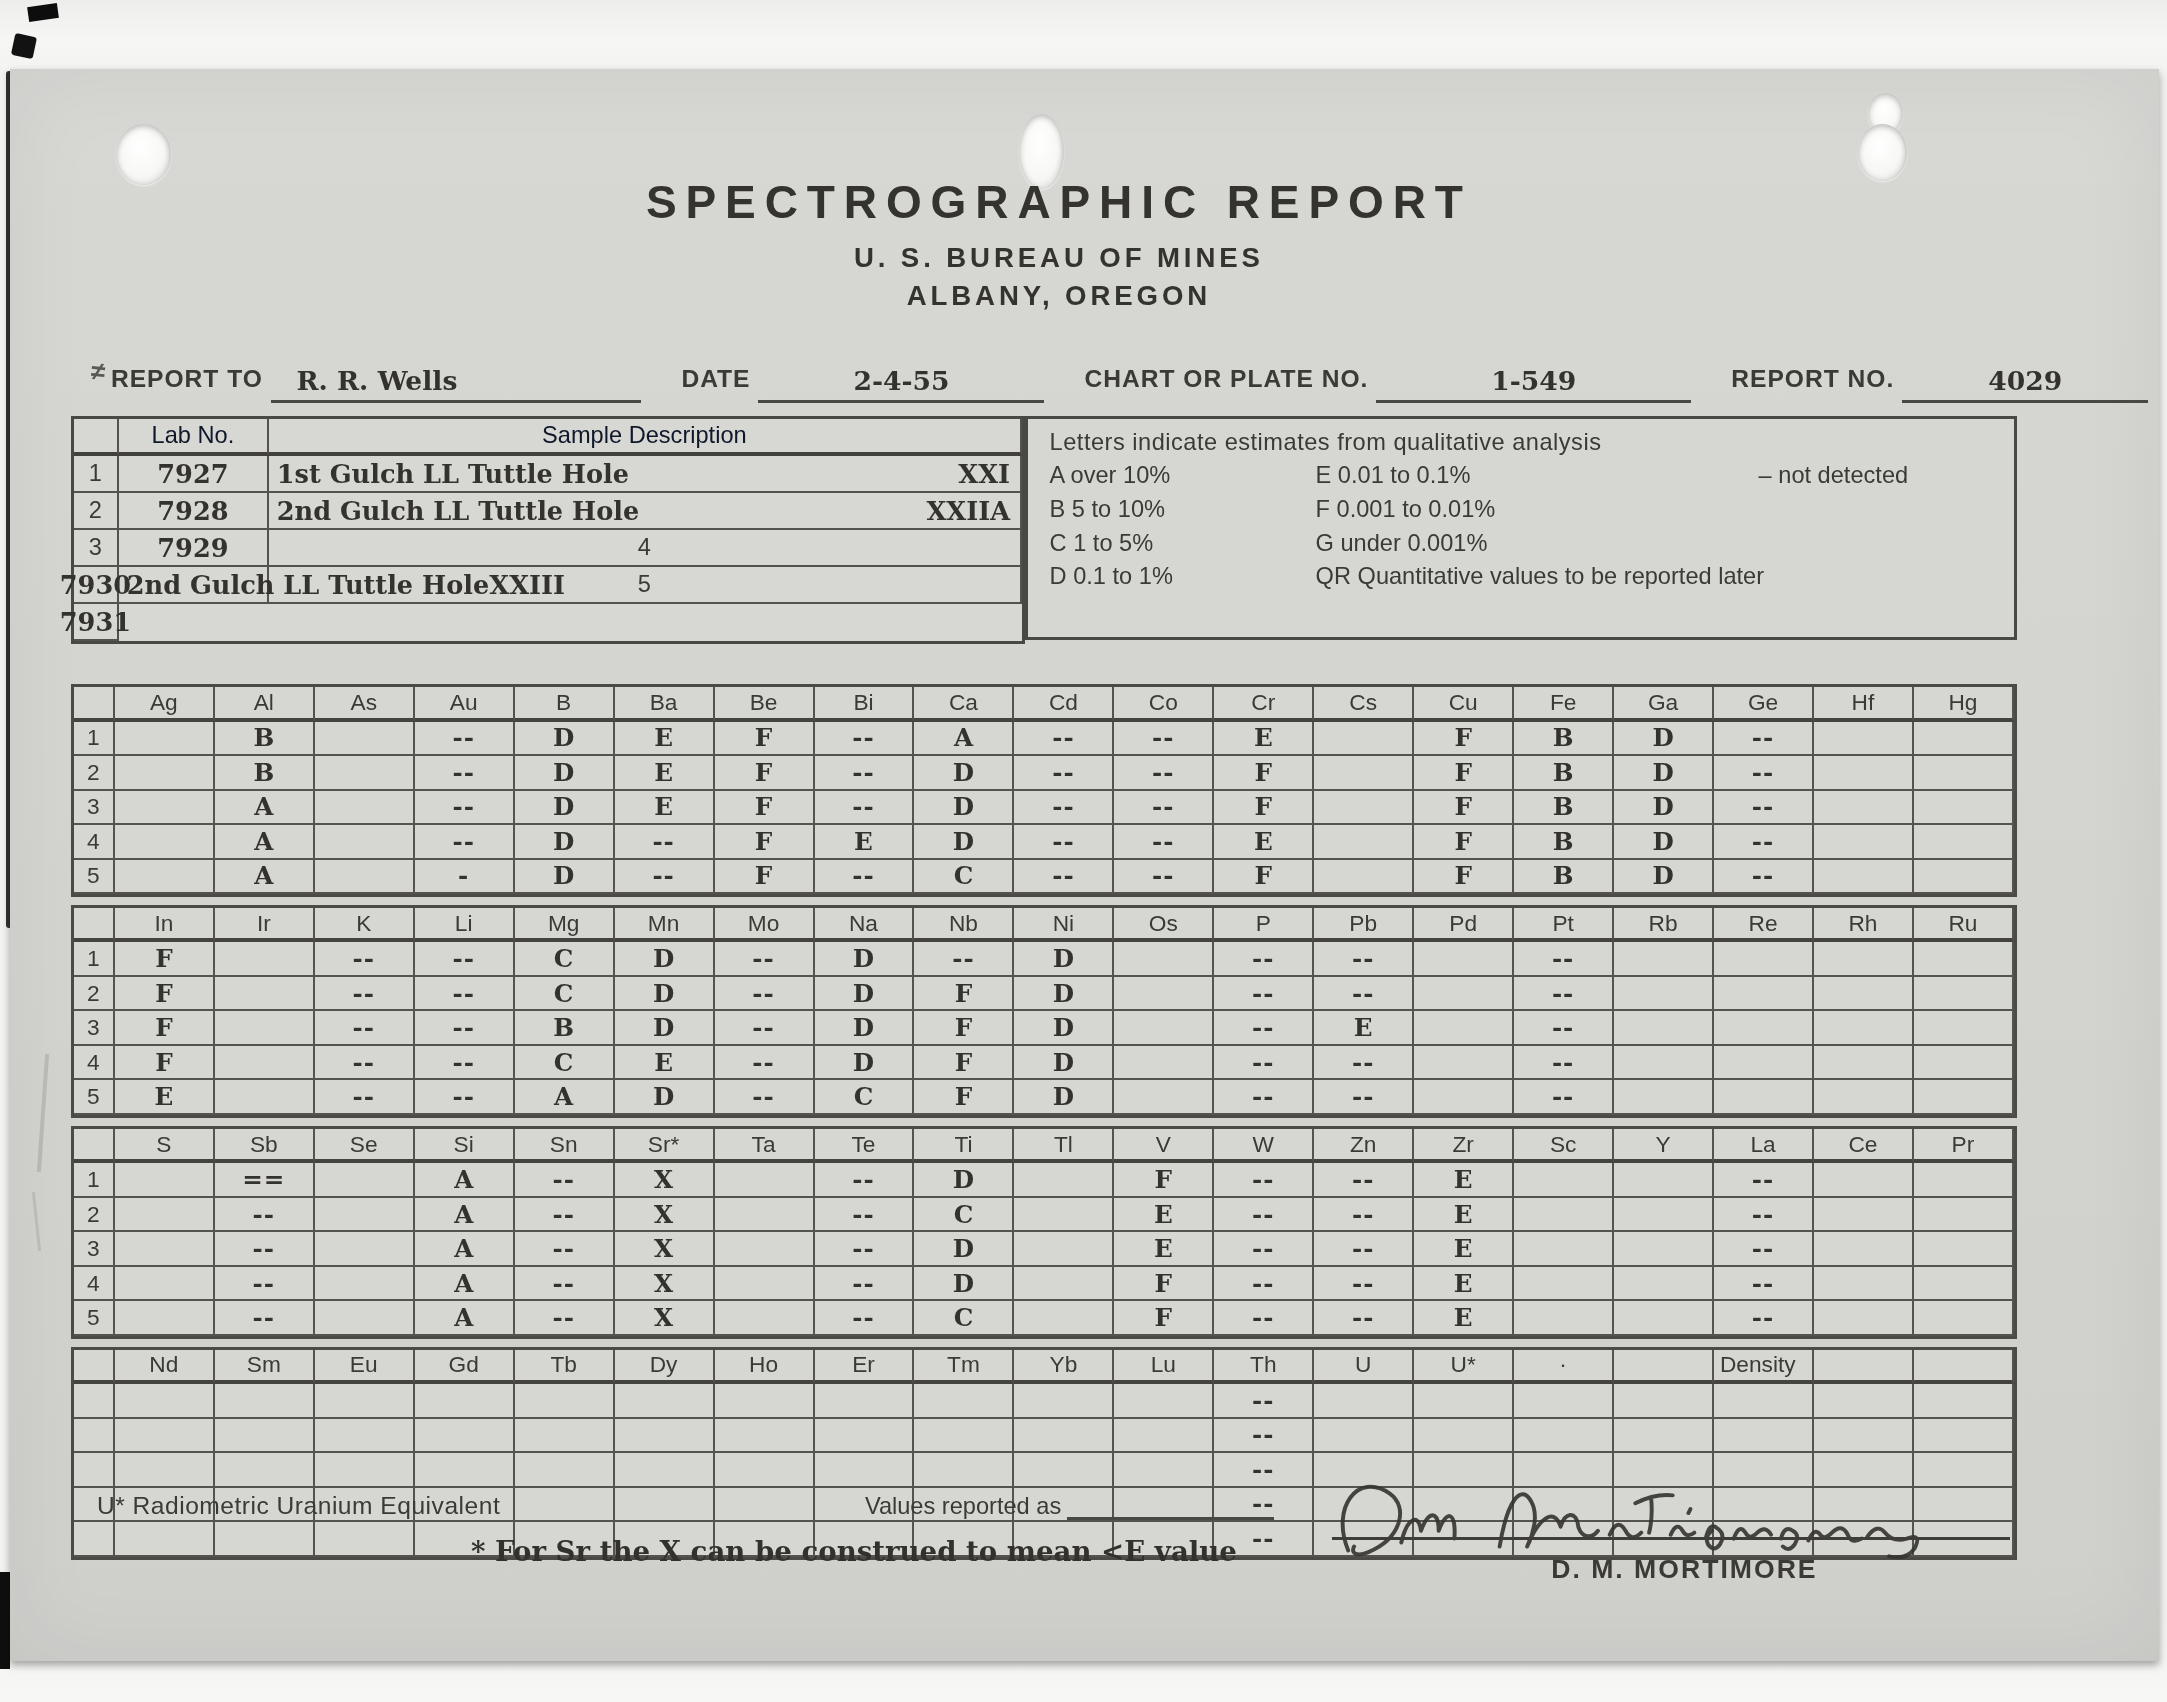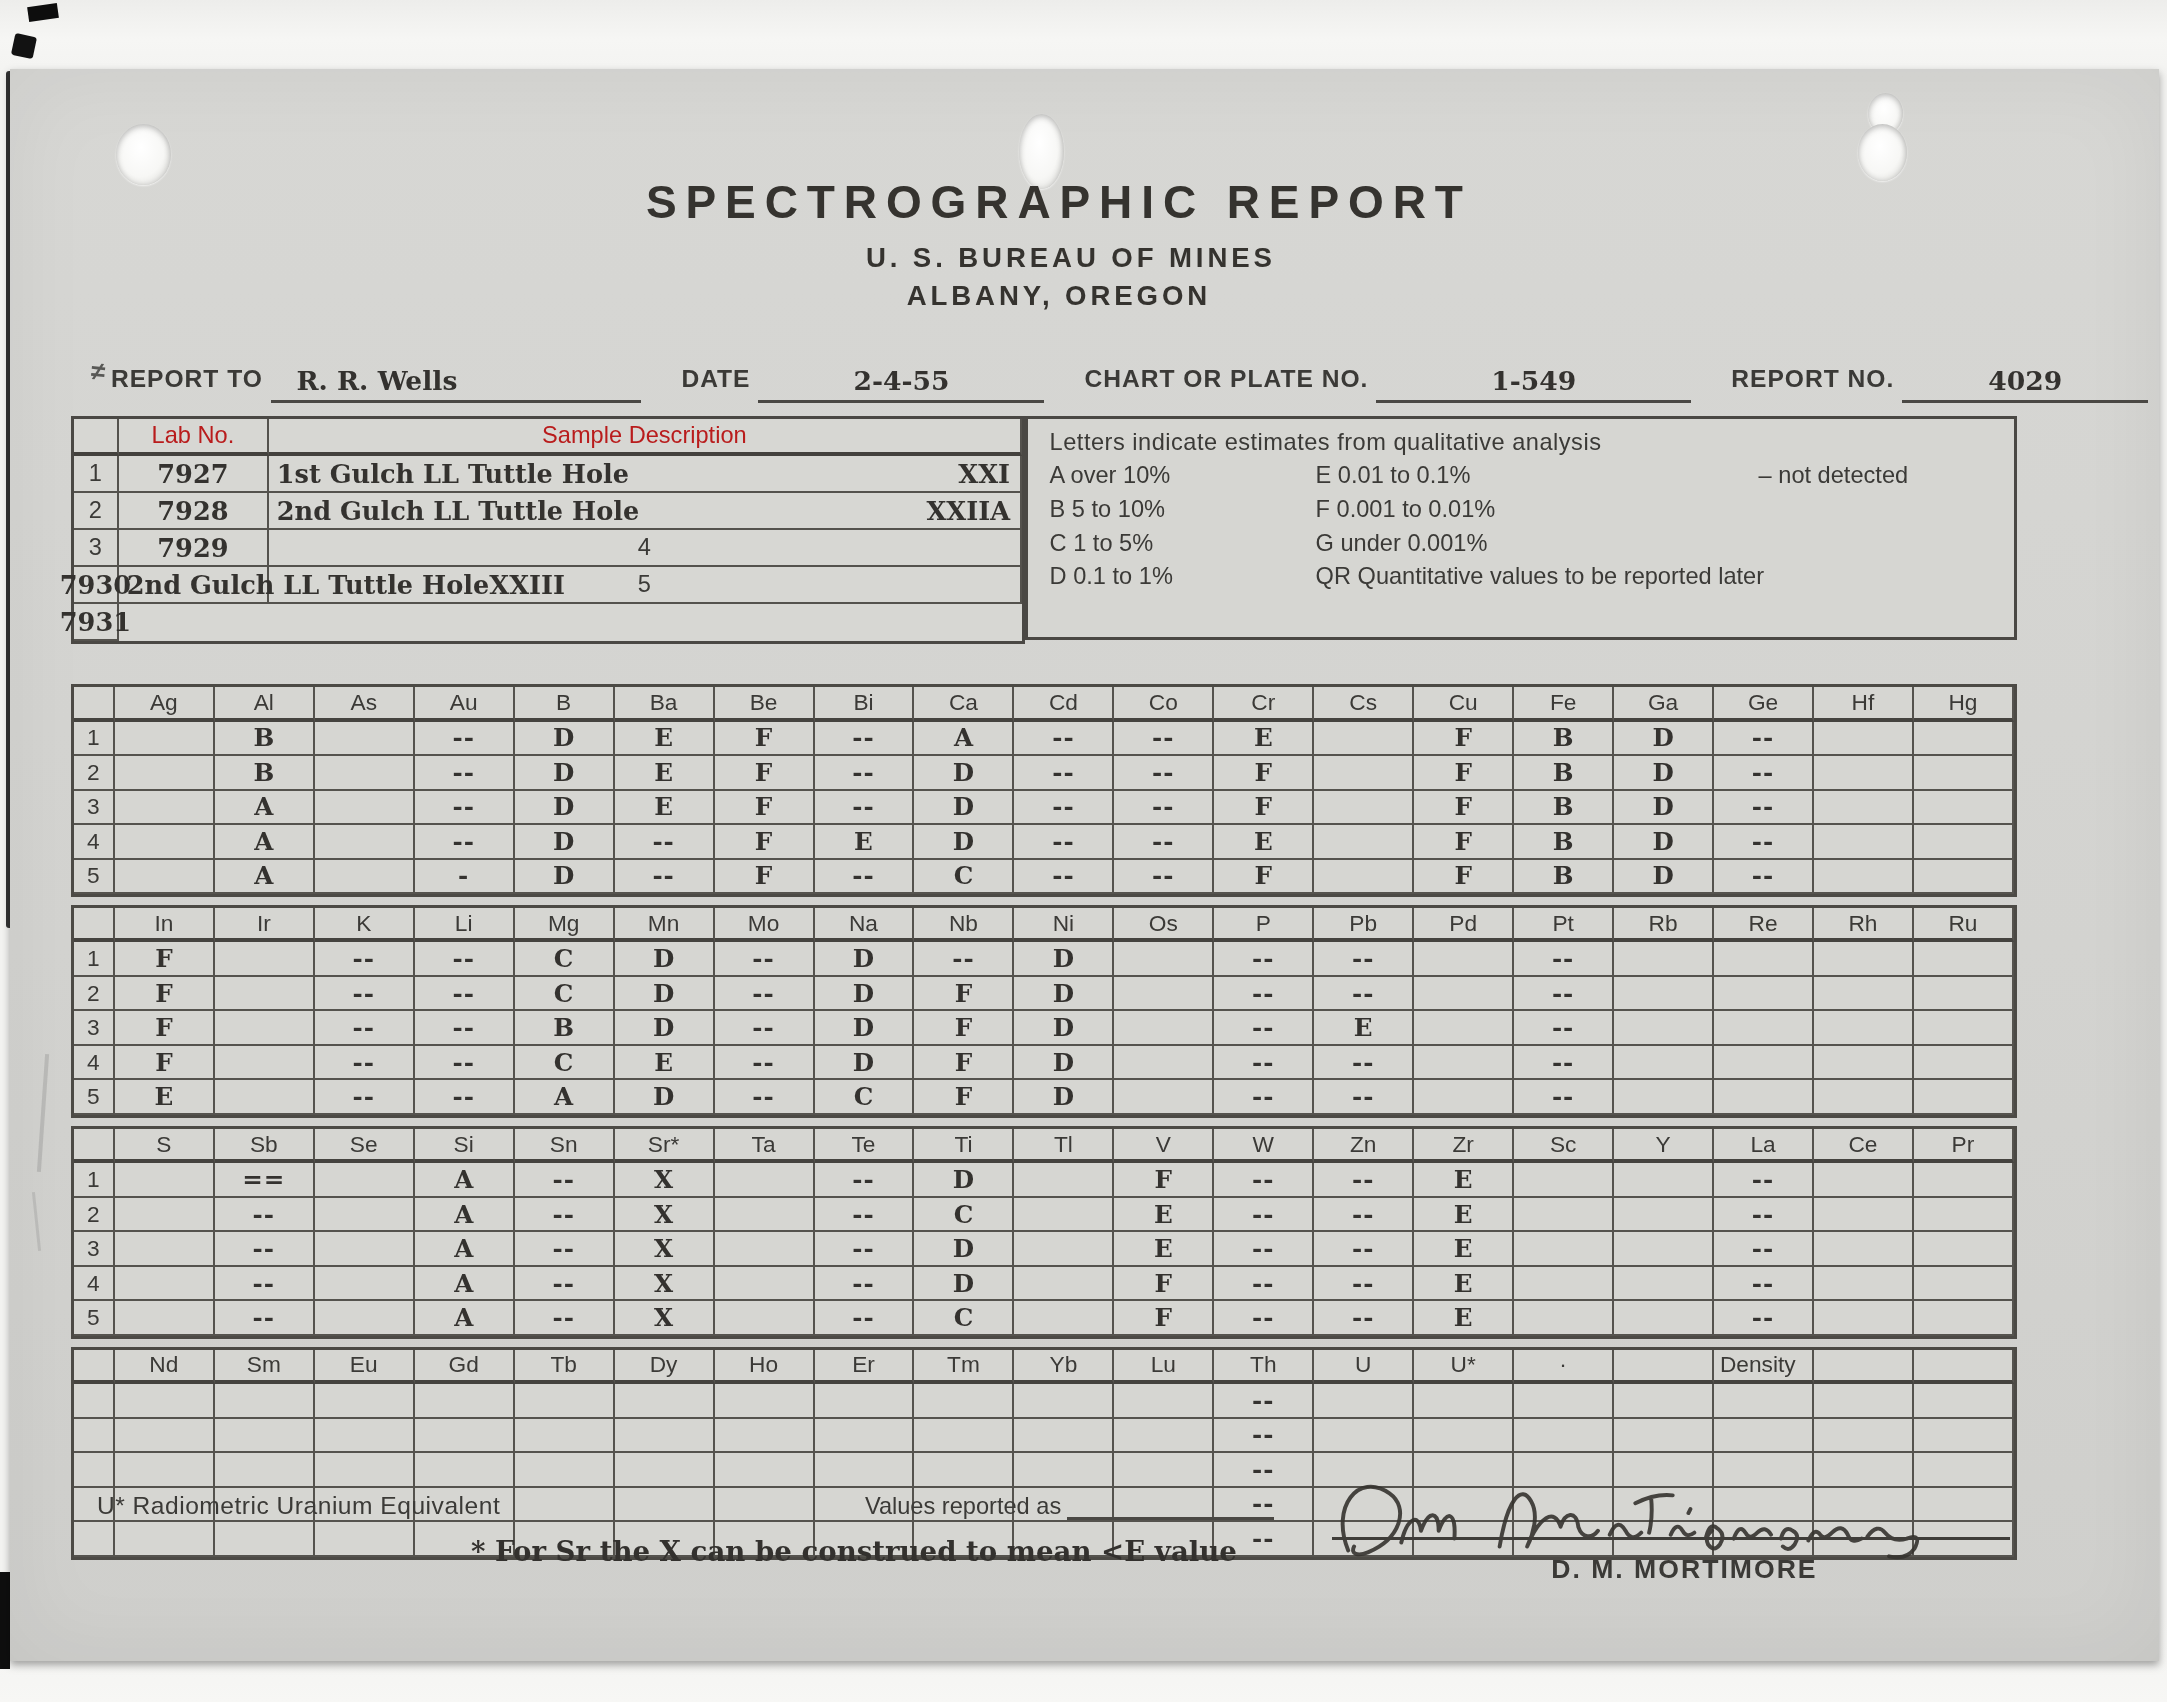--- a/index.html
+++ b/index.html
@@ -20,37 +20,37 @@
     background:radial-gradient(ellipse at 45% 38%,#ffffff 0%,#f7f7f5 55%,#e2e2df 82%,#c6c6c3 100%);
     box-shadow:inset 0 2px 5.9px rgba(0,0,0,.28), 0 1px 2px rgba(255,255,255,.7);}
   .hole1{left:106px;top:55px;width:55px;height:61px;}
   .hole2{left:1009px;top:45px;width:45px;height:75px;}
   .hole3a{left:1858px;top:23.6px;width:35px;height:41px;}
   .hole3b{left:1848px;top:55px;width:49px;height:57px;}
   .mmark{position:absolute;left:81px;top:288px;font-size:25.6px;font-weight:bold;color:#3a3a38;opacity:.8;transform:rotate(6deg);}
   
   .tblock{position:absolute;left:0;top:0;width:2098px;text-align:center;color:#35332f;}
   .title{position:absolute;left:0;top:106px;width:100%;font-size:46px;font-weight:bold;letter-spacing:8.9px;margin:0;}
-  .org1{position:absolute;left:12px;top:173px;width:100%;font-size:27.6px;font-weight:bold;letter-spacing:3.9px;}
+  .org1{position:absolute;left:0;top:173px;width:100%;font-size:27.6px;font-weight:bold;letter-spacing:3.9px;}
   .org2{position:absolute;left:0;top:211px;width:100%;font-size:27.6px;font-weight:bold;letter-spacing:3.9px;}
   
   .fields{position:absolute;left:61px;top:296px;width:1946px;display:flex;align-items:flex-end;justify-content:space-between;color:#3b3a37;}
   .fgroup{display:flex;align-items:flex-start;margin-left:40px;}
   .flabel{font-size:24.6px;font-weight:bold;letter-spacing:1px;white-space:nowrap;padding:0 7.9px 3.9px 0;}
   .fline{display:inline-block;border-bottom:3px solid #4a4844;text-align:center;height:35px;}
   .fval{font-family:"DejaVu Serif","Liberation Serif",serif;font-size:26.6px;font-weight:bold;color:#34322f;}
   .w1{width:345px;text-align:left;padding-left:25.6px;}
   .w2{width:286px;}
   .w3{width:315px;}
   .w4{width:246px;}
   
   .samples{position:absolute;left:61px;top:347px;width:948px;display:grid;
     grid-template-columns:45px 150px 1fr;border:3px solid #4a4844;background:#d7d7d3;}
   .sh{height:33px;border-right:2px solid #54524d;border-bottom:4.9px solid #43413d;
-    display:flex;align-items:center;justify-content:center;font-size:23.6px;color:#b91c1c;font-weight:500;}
+    display:flex;align-items:center;justify-content:center;font-size:23.6px;color:#0f172a;font-weight:500;}
   .sc{height:35px;border-right:2px solid #54524d;border-bottom:2px solid #54524d;
     display:flex;align-items:center;}
   .sc.num{justify-content:center;font-size:23.6px;color:#3b3a37;}
   .sc.lab{justify-content:center;font-family:"DejaVu Serif","Liberation Serif",serif;font-size:25.6px;font-weight:bold;color:#34322f;}
   .sc.desc{justify-content:space-between;padding:0 9.9px 0 7.9px;font-family:"DejaVu Serif","Liberation Serif",serif;font-size:25.6px;font-weight:bold;color:#34322f;white-space:nowrap;text-align:right;}
   .plate{font-family:"DejaVu Serif","Liberation Serif",serif;font-weight:bold;}
   
   .legend{position:absolute;left:1015px;top:347px;width:992px;height:224px;border:3px solid #4a4844;
     box-sizing:border-box;padding:9.9px 0 0 21.7px;color:#3b3a37;background:#d6d6d2;}
   .legend-title{font-size:23.6px;margin-bottom:5.9px;letter-spacing:0.5px;}

